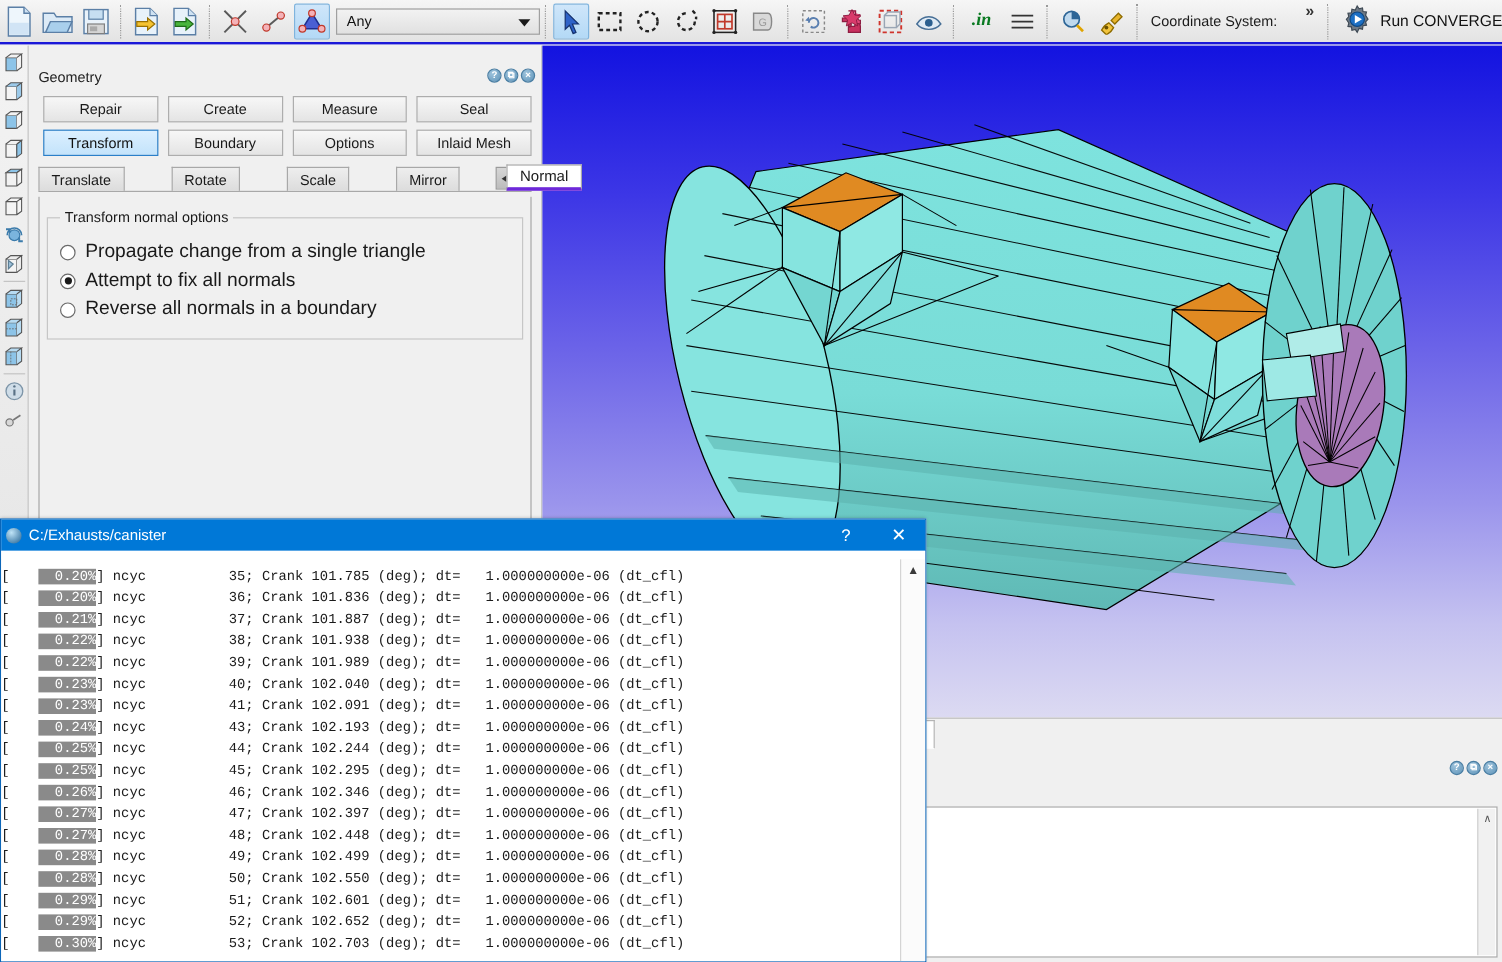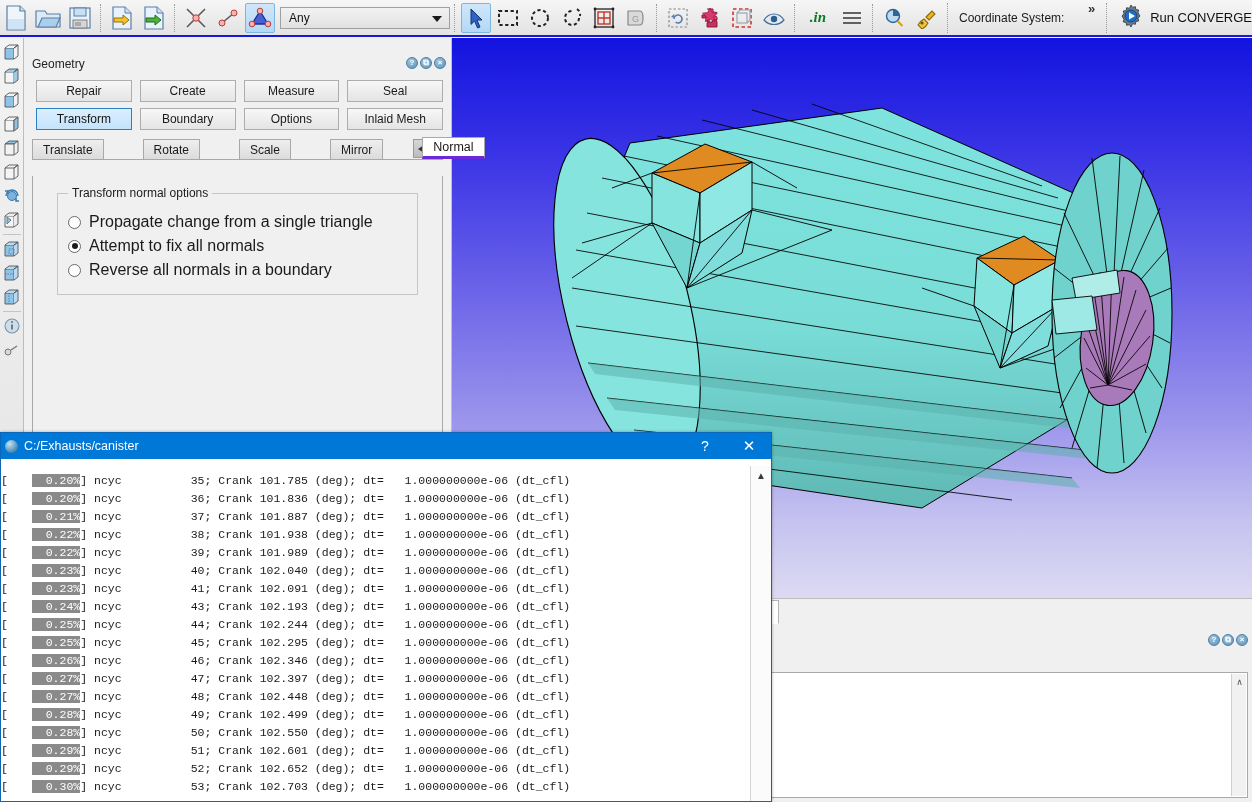--- a/index.html
+++ b/index.html
@@ -125,22 +125,22 @@
     background: linear-gradient(to bottom,#ececec,#cdcdcd);
     border:1px solid #9a9a9a; display:flex; align-items:center; justify-content:center;
     cursor: pointer;
   }
   .navbtn.dim { background: linear-gradient(to bottom,#d6d6d6,#bcbcbc); }
   .tri-l { width:0;height:0;border-top:4px solid transparent;border-bottom:4px solid transparent;border-right:6px solid #333; }
   .tri-r { width:0;height:0;border-top:4px solid transparent;border-bottom:4px solid transparent;border-left:6px solid #111; }
 
   
   #tabcontent {
-    margin: 16px 8px; height: 272px; background:#f0f0f0;
-    border:1px solid #a8a8a8; border-top:none; padding: 10px 24px;
+    margin: 4px 8px; height: 272px; background:#f0f0f0;
+    border:1px solid #a8a8a8; border-top:none; padding: 10px 6px;
   }
   fieldset.group {
     border: 1px solid #c6c6c6; margin: 0; padding: 10px 10px 12px 10px;
     background: #f0f0f0;
   }
   fieldset.group legend { font-size: 12px; color:#1a1a1a; padding: 0 4px; }
   .radio-row { display:flex; align-items:center; gap:8px; height:24px; cursor:pointer; }
   .radio {
     width:13px; height:13px; border-radius:50%;
     border:1px solid #6a6a6a; background:#fff;

